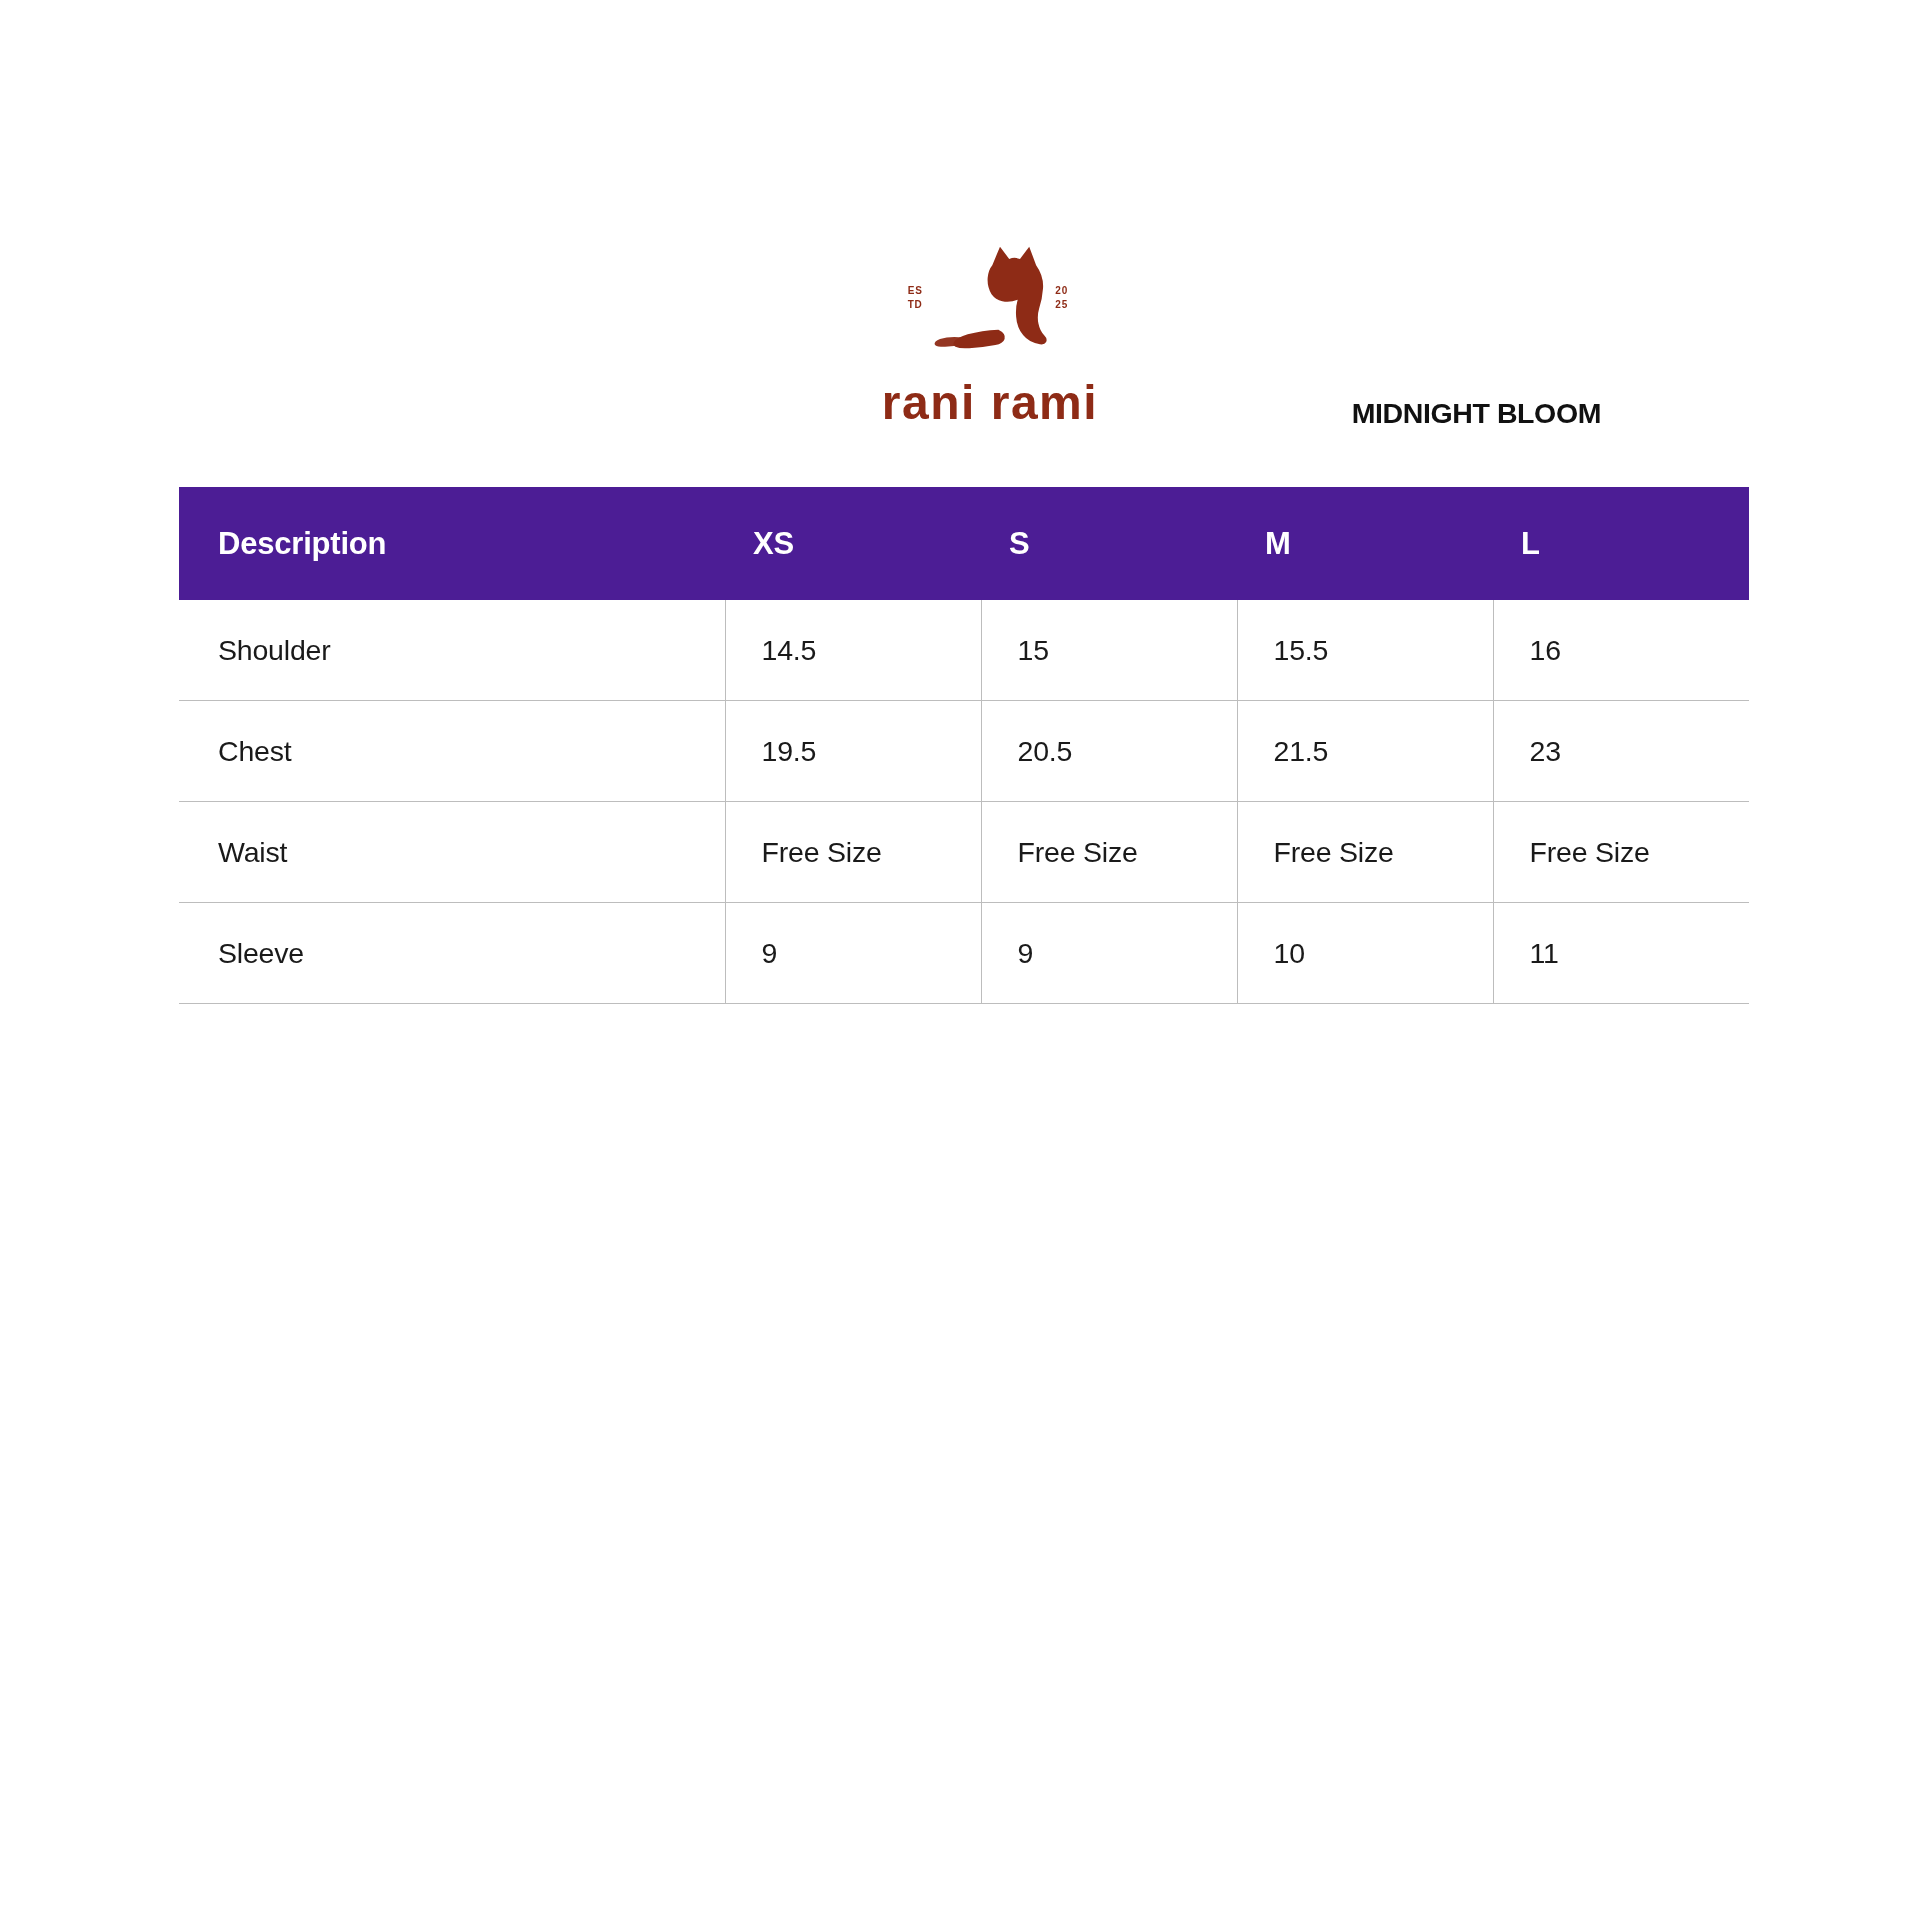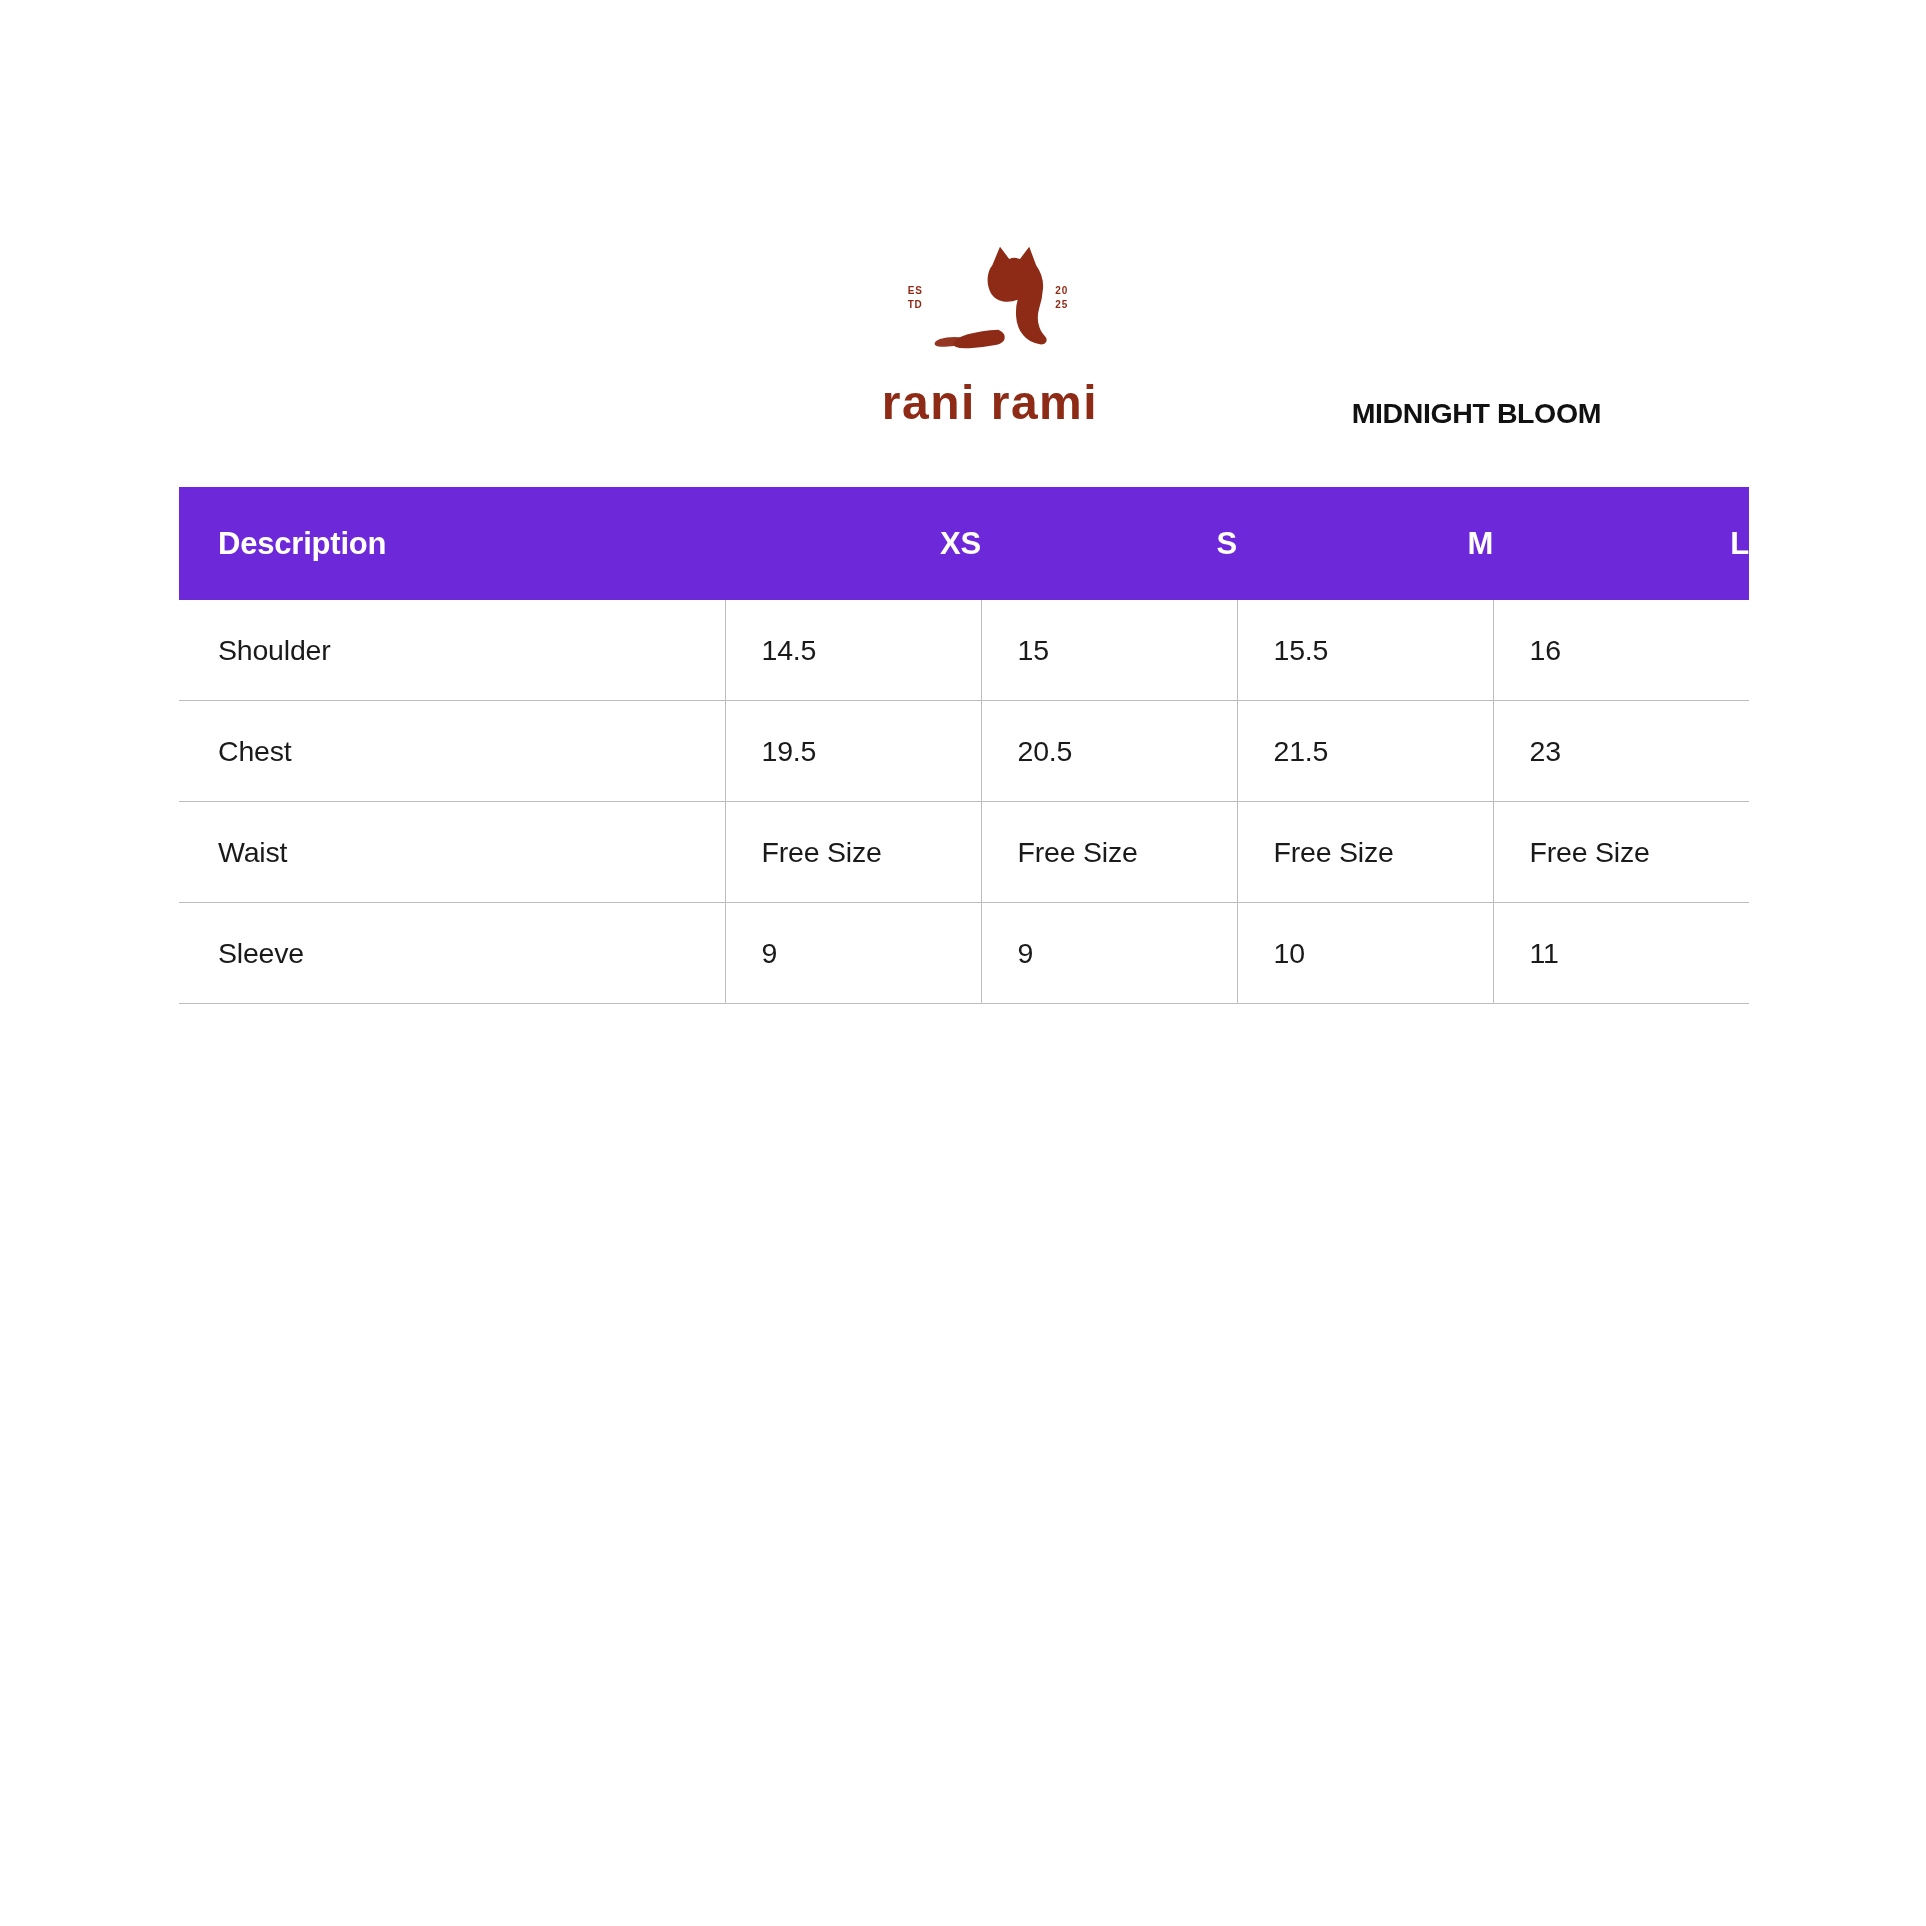--- a/index.html
+++ b/index.html
@@ -75,33 +75,32 @@
   table.size-table {
     border-collapse: collapse;
     width: 1570px;
     table-layout: fixed;
   }
 
   table.size-table col.c-desc { width: 546px; }
   table.size-table col.c-size { width: 256px; }
 
   thead th {
-    background: #6d28d9;
+    background: #4c1d95;
     color: #ffffff;
     font-size: 31px;
     font-weight: 700;
     text-align: left;
     height: 113px;
     padding: 0 0 0 39px;
     vertical-align: middle;
     letter-spacing: -0.2px;
   }
   thead th.size-col {
     padding-left: 28px;
-    text-align: right;
   }
 
   tbody td {
     font-size: 28.5px;
     font-weight: 400;
     color: #1a1a1a;
     height: 100px;
     vertical-align: middle;
     border-bottom: 1.5px solid #bdbdbd;
     padding: 0;

